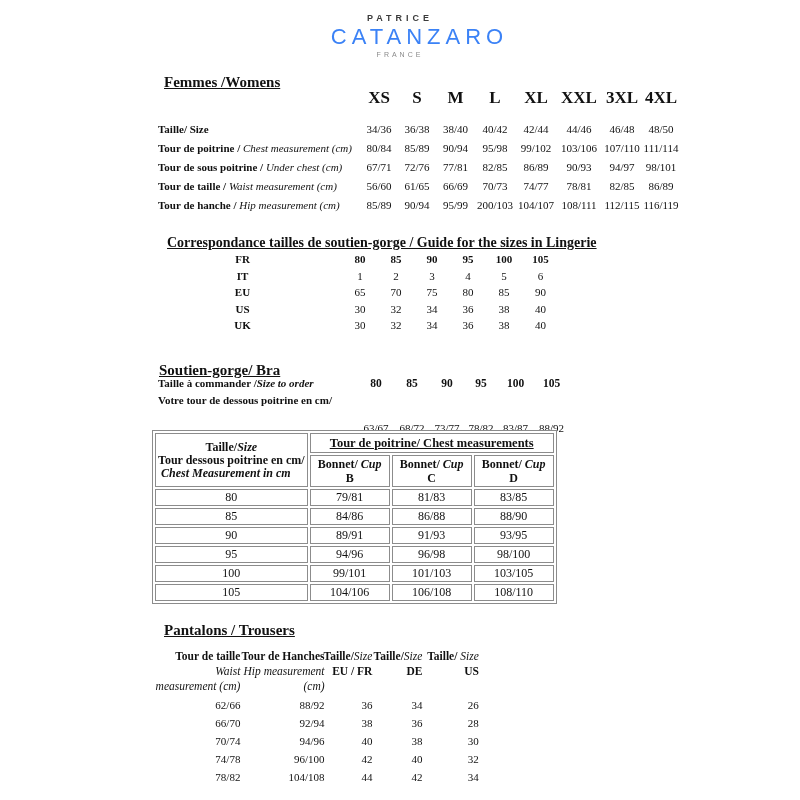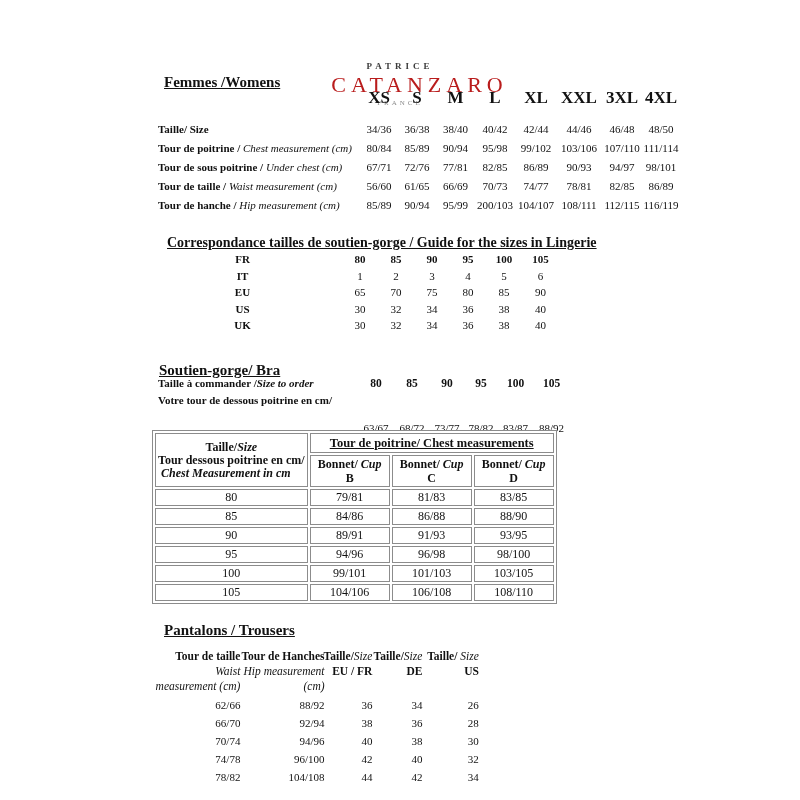--- a/index.html
+++ b/index.html
@@ -5,21 +5,21 @@
   html,body { margin:0; padding:0; background:#ffffff; }
   .page {
     position:relative; width:800px; height:800px; background:#ffffff;
     font-family:"Liberation Serif", serif; color:#111; overflow:hidden;
   }
   .b { font-weight:bold; }
   .i { font-style:italic; }
   .bi { font-weight:bold; font-style:italic; }
 
   
-  .logo { position:absolute; top:13px; left:0; right:0; text-align:center; font-family:Liberation Serif, serif;margin-top:48px; }
+  .logo { position:absolute; top:13px; left:0; right:0; text-align:center; font-family:Liberation Sans, sans-serif; }
   .logo-top  { font-size:9px;  letter-spacing:4px; color:#3b3b3b; font-weight:bold; }
   .logo-main { font-size:22px; letter-spacing:5px; margin-top:1px; }
   .logo-sub  { font-size:7px;  letter-spacing:3px; color:#8a8a8a; margin-top:1px; }
 
   
   .hd { position:absolute; font-weight:bold; text-decoration:underline; white-space:nowrap; }
   .hd-lg { font-size:15px; }
   .hd-md { font-size:14px; }
 
   
@@ -61,21 +61,21 @@
   .tr-h { font-size:11.5px; line-height:15px; }
   .tr-v { font-size:11px; line-height:18px; }
 </style>
 </head>
 <body>
 
 <div class="page">
 
   <header class="logo">
     <div class="logo-top">PATRICE</div>
-    <div class="logo-main" style="color:#b91c1c;padding-left:39px;">CATANZARO</div>
+    <div class="logo-main" style="color:#3b82f6;padding-left:39px;">CATANZARO</div>
     <div class="logo-sub">FRANCE</div>
   </header>
 
   <h2 class="hd hd-lg" style="left:164px; top:62px;">Femmes /Womens</h2>
 
   <table class="t-plain t-womens">
     <colgroup>
       <col style="width:202px">
         <col style="width:38px">
         <col style="width:38px">

